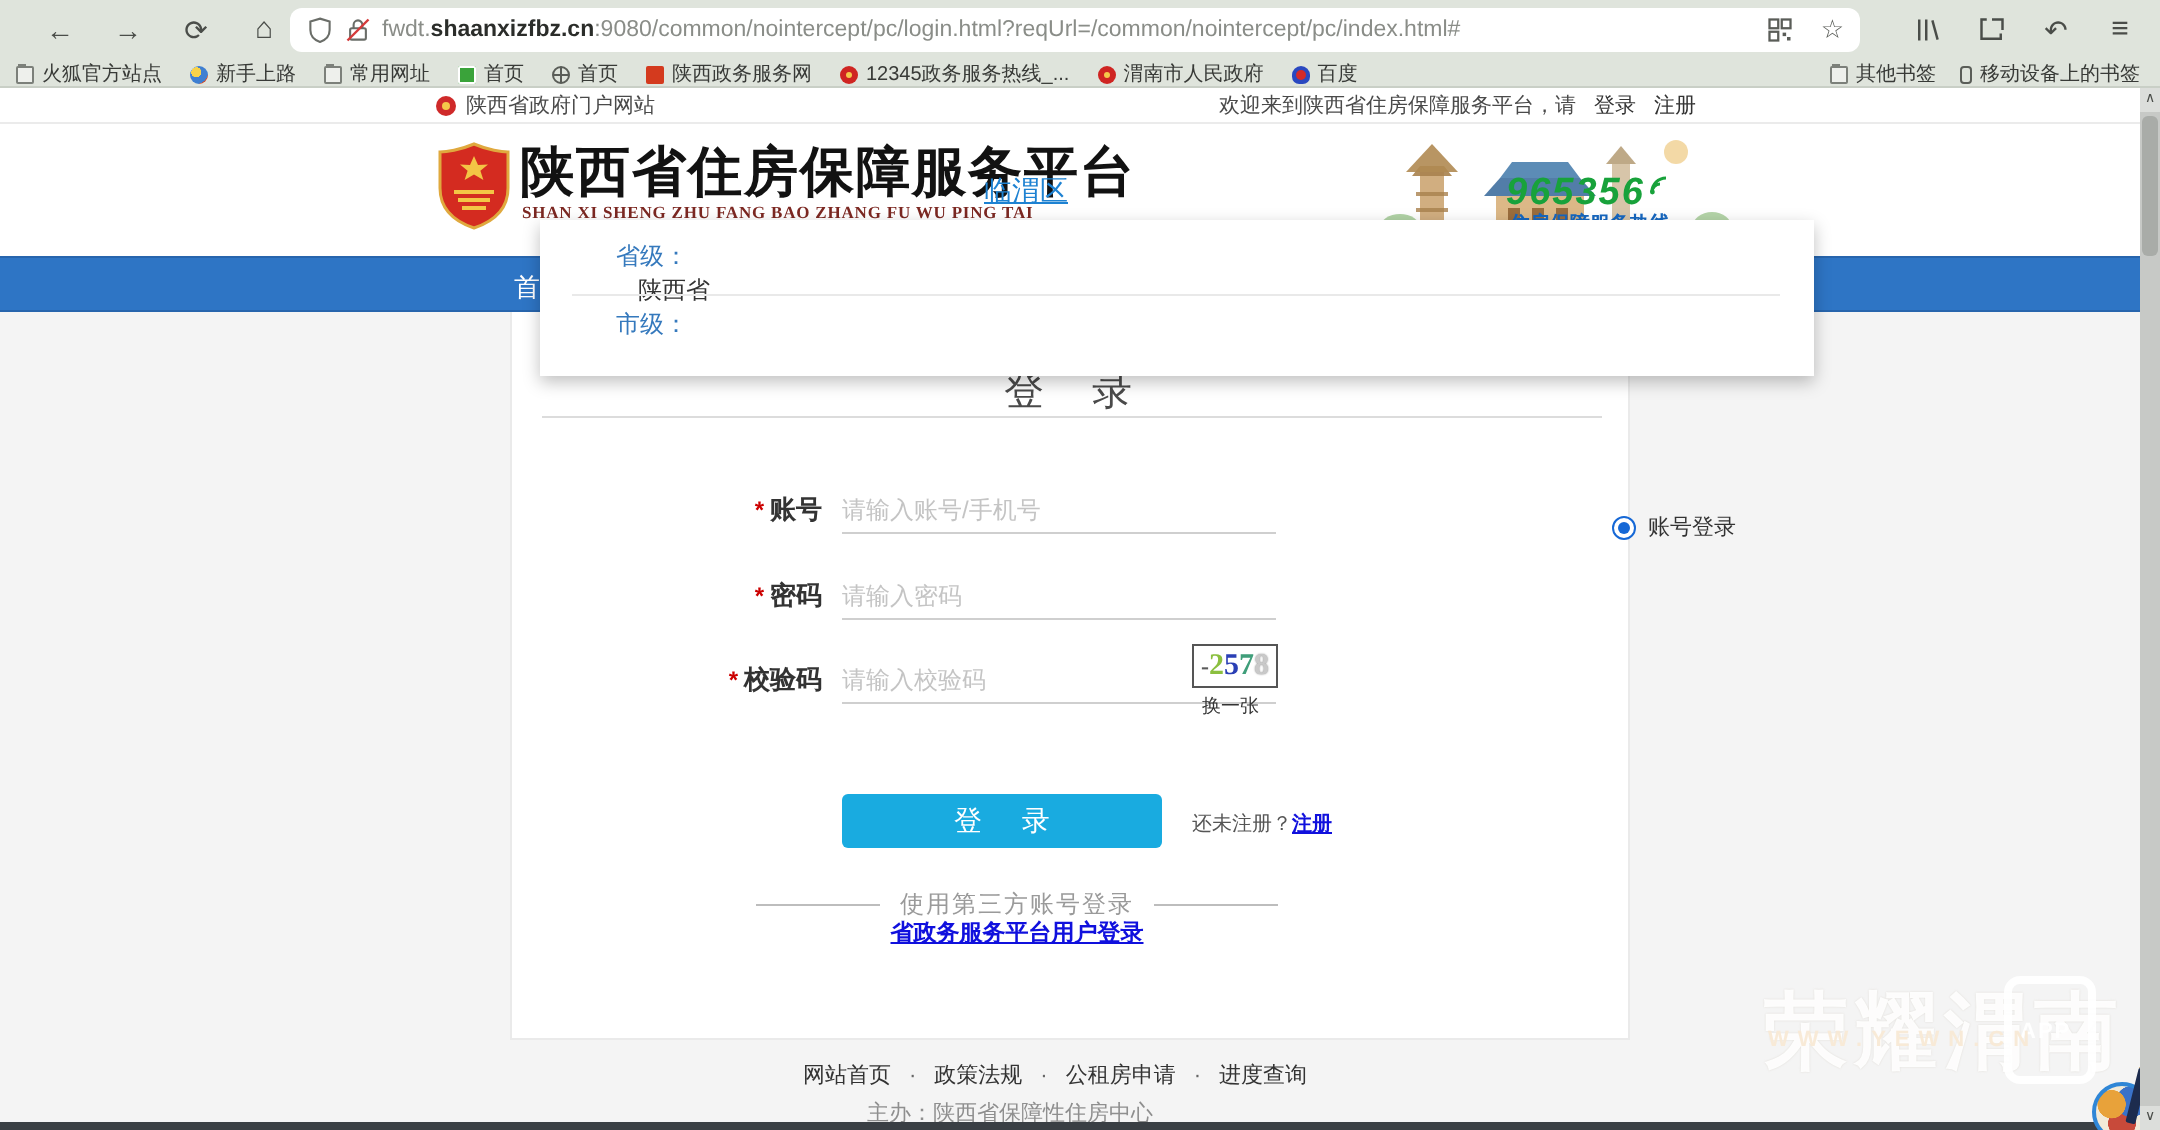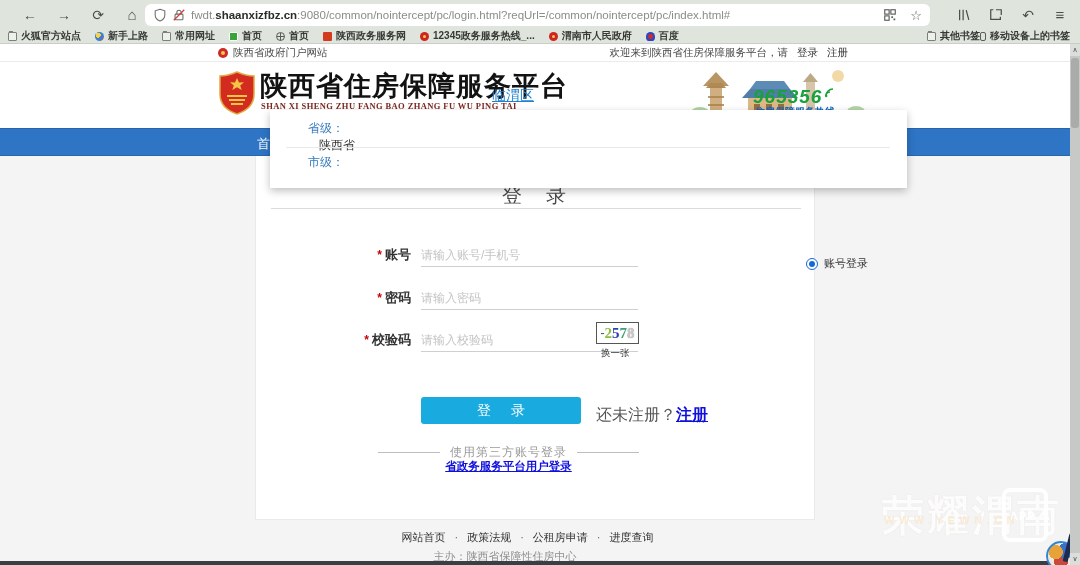--- a/index.html
+++ b/index.html
@@ -11,36 +11,36 @@
   .chrome { position:absolute; left:0; top:0; width:1080px; height:44px; background:#dfe4dc; border-bottom:1px solid #c9cfc6; z-index:50; }
   .nav-row { position:relative; height:30px; }
   .nav-btn { position:absolute; top:3px; width:24px; height:24px; border-radius:4px; color:#4a4d49; font-size:14px; text-align:center; line-height:24px; cursor:pointer; }
   .url-bar { position:absolute; left:145px; top:4px; width:785px; height:22px; background:#ffffff; border-radius:6px; display:flex; align-items:center; padding:0 8px; }
   .url-ico { width:14px; height:14px; margin-right:5px; flex:0 0 auto; }
   .url-text { font-size:11.5px; color:#8a8d88; white-space:nowrap; overflow:hidden; flex:1 1 auto; }
   .url-text b { color:#2b2d2a; font-weight:bold; }
   .urlbar-right { display:flex; align-items:center; gap:8px; margin-left:6px; }
   .chrome-right { position:absolute; right:8px; top:3px; display:flex; gap:8px; }
   .chrome-right .nav-btn { position:static; }
-  .bm-row { position:relative; height:13px; display:flex; align-items:flex-end; padding-left:8px; gap:14px;font-weight:bold; }
+  .bm-row { position:relative; height:13px; display:flex; align-items:flex-start; padding-left:8px; gap:14px; }
   .bm-item { display:flex; align-items:center; gap:4px; font-size:10px; color:#383a37; white-space:nowrap; cursor:pointer; }
   .fav { width:9px; height:9px; display:inline-block; flex:0 0 auto; }
   .fav.folder { border:1px solid #7c807a; border-radius:1px; position:relative; background:#eef0ec; }
   .fav.folder::before { content:""; position:absolute; left:0; top:-2px; width:4px; height:2px; background:#7c807a; }
   .fav.globe-colored { border-radius:50%; background:radial-gradient(circle at 35% 35%, #f7d24a 0 30%, #3f7fd1 31% 70%, #d14a2a 71%); }
   .fav.green-grid { background:#3aa33a; border-radius:1px; box-shadow:inset 0 0 0 1px #fff; }
   .fav.globe { border-radius:50%; border:1px solid #5a5d58; background:
       linear-gradient(#5a5d58,#5a5d58) center/9px 1px no-repeat,
       linear-gradient(#5a5d58,#5a5d58) center/1px 9px no-repeat; }
   .fav.red-square { background:#d43a1e; border-radius:1px; }
   .fav.red-emblem { background:#cf2522; border-radius:50%; position:relative; }
   .fav.red-emblem::before { content:""; position:absolute; left:3px; top:3px; width:3px; height:3px; background:#f5c84a; border-radius:50%; }
   .fav.paw { background:#2a48c0; border-radius:50% 50% 40% 40%; position:relative; }
   .fav.paw::before { content:""; position:absolute; left:2px; top:2px; width:5px; height:5px; background:#d42a2a; border-radius:50%; }
-  .bm-right { margin-left:auto; display:flex; padding-right:10px; }
+  .bm-right { margin-left:auto; display:flex; gap:12px; padding-right:10px; }
 
   
   .page { position:absolute; left:0; top:44px; width:1070px; height:521px; background:#f4f4f4; overflow:hidden; }
 
   .scrollbar { position:absolute; right:0; top:44px; width:10px; height:521px; background:#c7c9c6; z-index:60; }
   .sb-btn { position:absolute; left:0; width:10px; height:12px; background:#dcdedb; color:#4a4d49; font-size:7px; text-align:center; line-height:12px; cursor:pointer; }
   .sb-thumb { position:absolute; left:1px; top:14px; width:8px; height:70px; background:#a9aca8; border-radius:3px; cursor:pointer; }
 
   
   .topbar { position:absolute; left:0; top:0; width:1070px; height:18px; background:#ffffff; border-bottom:1px solid #ebebeb; }
@@ -78,21 +78,21 @@
   .login-title { position:absolute; left:0; top:26px; width:100%; text-align:center; font-size:20px; color:#4a4a4a; letter-spacing:2px; }
   .title-rule { position:absolute; left:15px; top:52px; width:530px; border-top:1px solid #dcdcdc; }
   .form-row { position:absolute; left:0; width:100%; height:24px; }
   .f-label { position:absolute; left:0; top:3px; width:155px; text-align:right; font-size:13px; font-weight:bold; color:#333; }
   .f-star { color:#cc0000; margin-right:3px; font-size:12px; }
   .f-input { position:absolute; left:165px; top:0; width:217px; height:24px; border:none; border-bottom:1px solid #cfcfcf; background:transparent; font-size:12px; color:#333; outline:none; font-family:inherit; }
   .f-input::placeholder { color:#c4c4c4; }
   .captcha-box { position:absolute; left:340px; top:-6px; width:43px; height:22px; border:1px solid #555; background:#fff; display:flex; align-items:center; justify-content:center; font-family:"Liberation Serif","DejaVu Serif",serif; font-size:15px; font-weight:bold; letter-spacing:0; cursor:pointer; }
   .captcha-refresh { position:absolute; left:345px; top:19px; font-size:9.5px; color:#333; cursor:pointer; }
   .login-btn { position:absolute; left:165px; top:241px; width:160px; height:27px; background:#19abe0; border:none; border-radius:3px; color:#ffffff; font-size:14px; letter-spacing:8px; text-indent:8px; cursor:pointer; font-family:inherit; }
-  .reg-line { position:absolute; left:340px; top:249px; font-size:16px; color:#555; white-space:nowrap;text-align:center; }
+  .reg-line { position:absolute; left:340px; top:249px; font-size:10px; color:#555; white-space:nowrap;text-align:center; }
   .reg-link { color:#1010dd; font-weight:bold; text-decoration:underline; cursor:pointer; }
   .third-divider { position:absolute; left:0; top:288px; width:505px; display:flex; align-items:center; justify-content:center; gap:10px; }
   .third-divider .line { width:62px; border-top:1px solid #bdbdbd; }
   .third-divider .t { font-size:12px; color:#9a9a9a; letter-spacing:1px; }
   .gov-link { position:absolute; left:0; top:303px; width:505px; text-align:center; font-size:11.5px; font-weight:bold; color:#1010dd; text-decoration:underline; cursor:pointer; }
 
   .acc-radio { position:absolute; left:806px; top:212px; display:flex; align-items:center; gap:6px; z-index:6; }
   .radio-ico { width:12px; height:12px; border-radius:50%; border:1px solid #1668d6; position:relative; background:#fff; flex:0 0 auto; cursor:pointer; }
   .radio-ico::before { content:""; position:absolute; left:2px; top:2px; width:6px; height:6px; border-radius:50%; background:#1668d6; }
   .acc-radio span { font-size:11px; color:#333; white-space:nowrap; }

